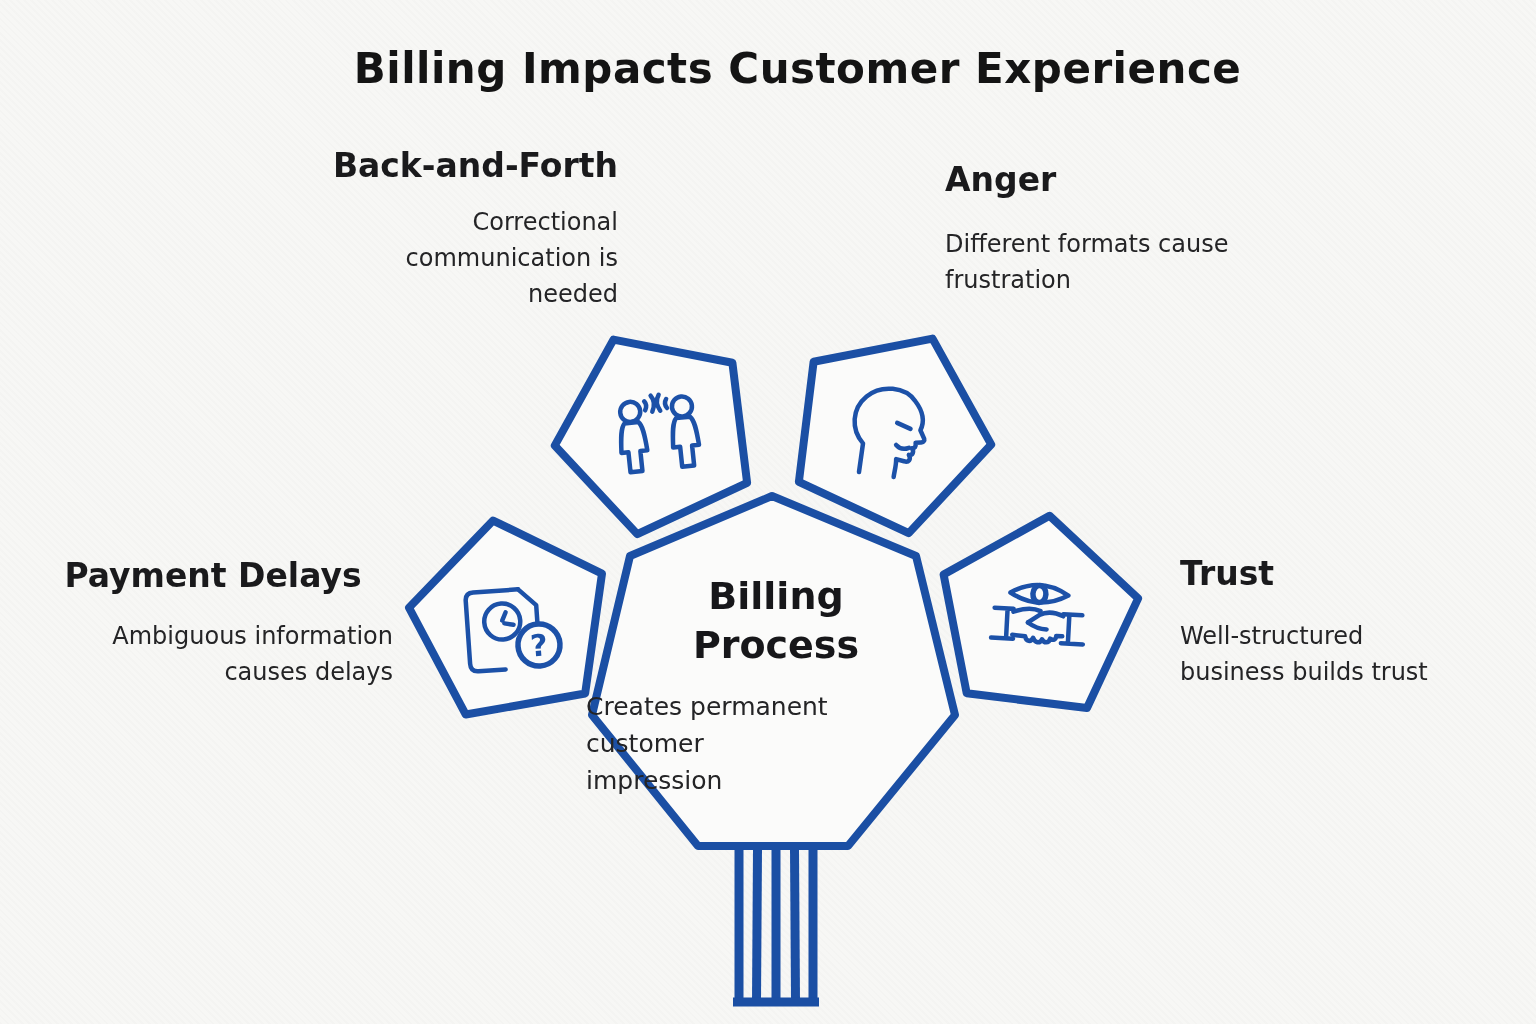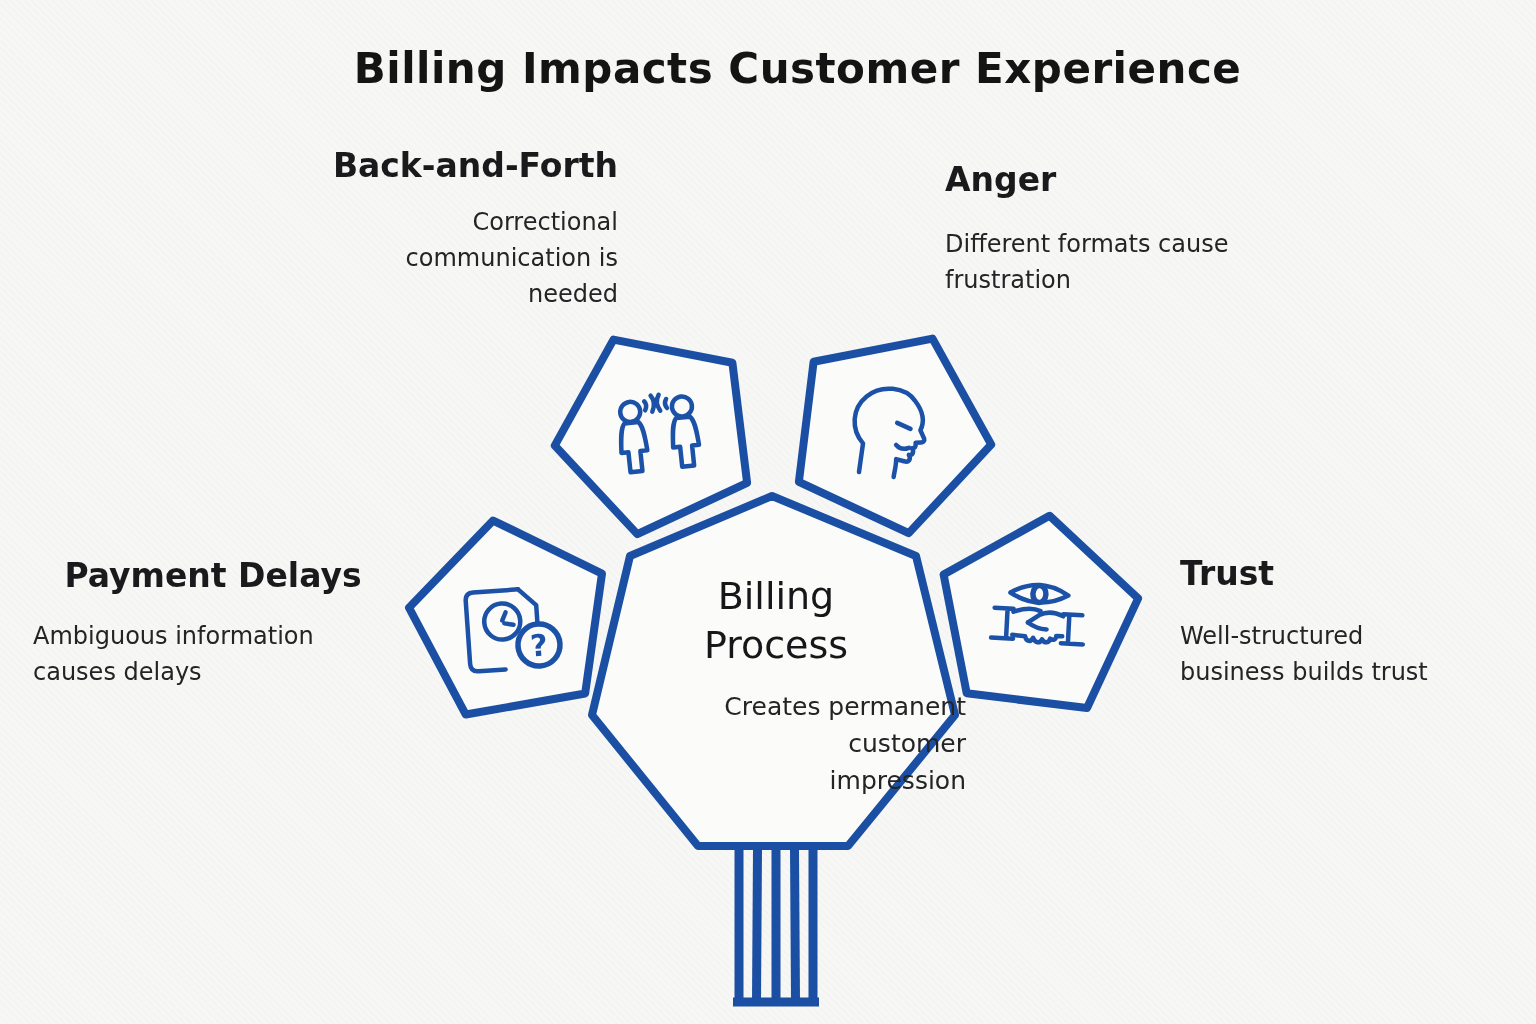--- a/index.html
+++ b/index.html
@@ -25,31 +25,31 @@
   .heading{font-size:33px;font-weight:bold;color:#1a1a1c;}
   .desc{font-size:24px;line-height:36px;white-space:pre-line;color:#242426;}
   
   .h-backforth{left:218px;top:146px;width:400px;text-align:right;}
   .d-backforth{left:218px;top:204px;width:400px;text-align:right;}
   
   .h-anger{left:945px;top:160px;width:420px;text-align:left;}
   .d-anger{left:945px;top:226px;width:420px;text-align:left;}
   
   .h-payment{left:33px;top:556px;width:360px;text-align:center;}
-  .d-payment{left:33px;top:618px;width:360px;text-align:left;}
+  .d-payment{left:33px;top:618px;width:360px;text-align:right;}
   
   .h-trust{left:1180px;top:554px;width:340px;text-align:left;}
   .d-trust{left:1180px;top:618px;width:340px;text-align:left;}
   
   .c-label{
     left:616px;top:572px;width:320px;text-align:center;
-    font-size:38px;font-weight:normal;line-height:1.3;
+    font-size:38px;font-weight:bold;line-height:1.3;
     white-space:pre-line;color:#17171a;
   }
-  .c-desc{left:586px;top:688px;width:380px;text-align:right;
+  .c-desc{left:586px;top:688px;width:380px;text-align:left;
     font-size:25px;line-height:37px;white-space:pre-line;color:#242426;}
   svg{position:absolute;left:0;top:0;}
   .shape{fill:#fbfbfa;stroke:#1b4fa4;stroke-width:8;stroke-linejoin:round;}
   .ic{fill:none;stroke:#1c51a8;stroke-width:4.5;stroke-linecap:round;stroke-linejoin:round;}
   .ic-thick{fill:none;stroke:#1c51a8;stroke-width:5.5;stroke-linecap:round;}
   .stem{stroke:#1b4fa4;stroke-width:9;stroke-linecap:butt;}
   .qmark{font-family:"DejaVu Sans","Liberation Sans",sans-serif;font-size:30px;font-weight:bold;fill:#1c51a8;}
 </style>
 </head>
 <body>

